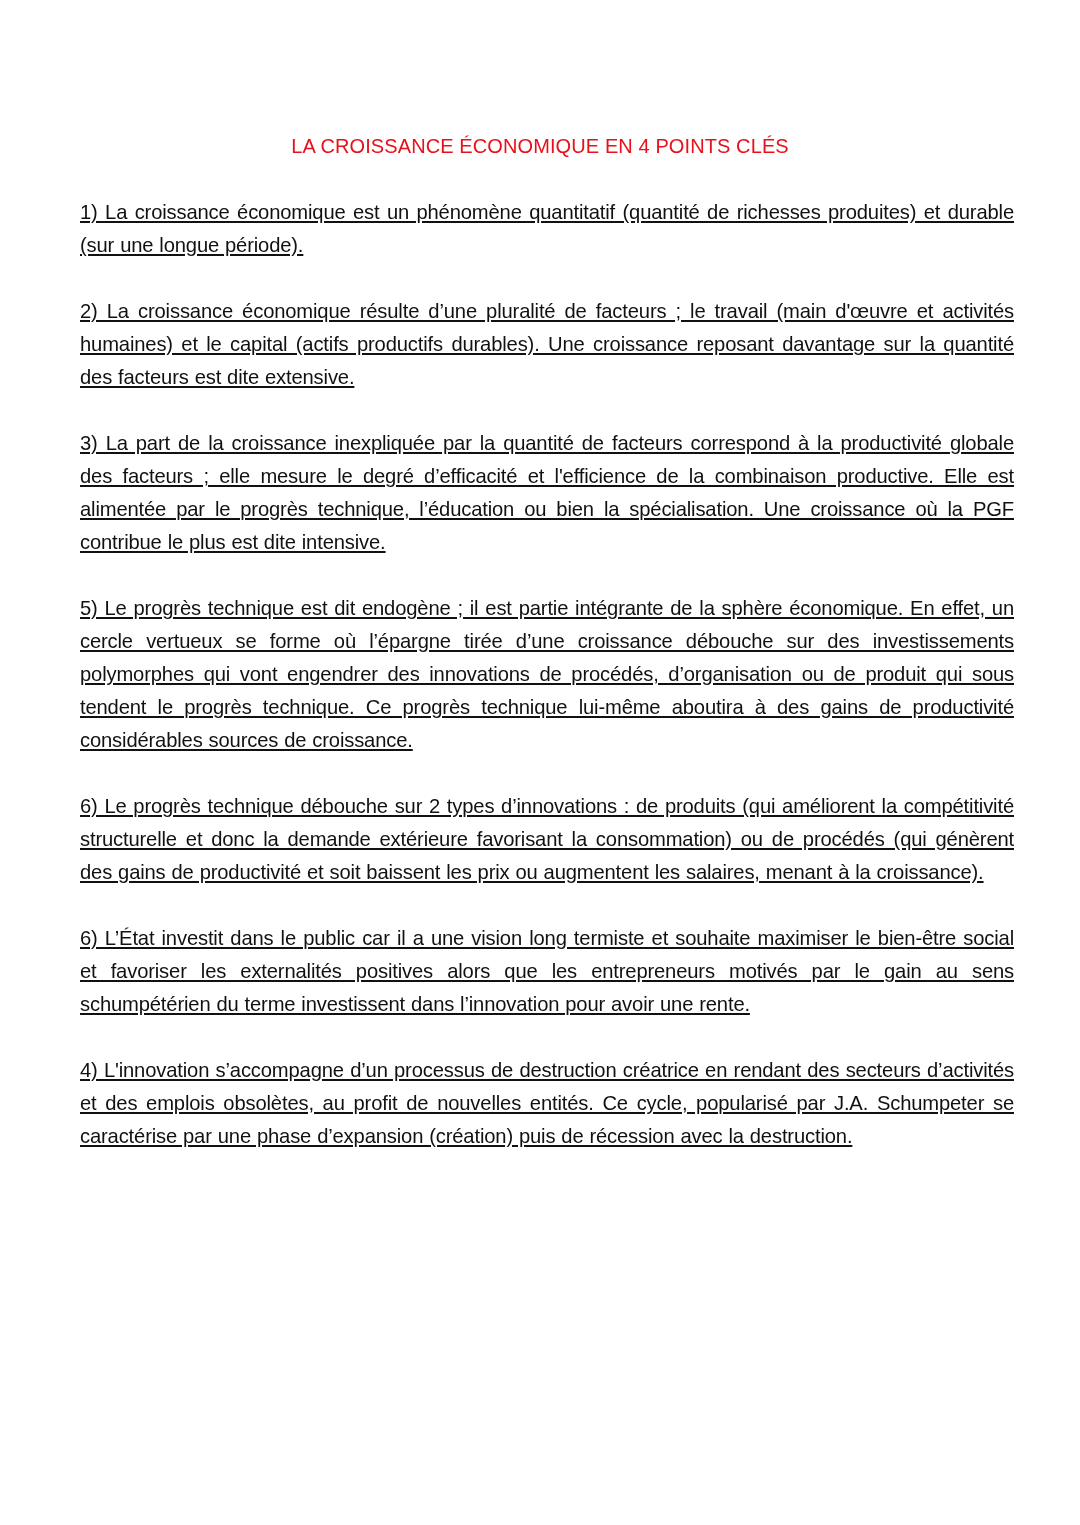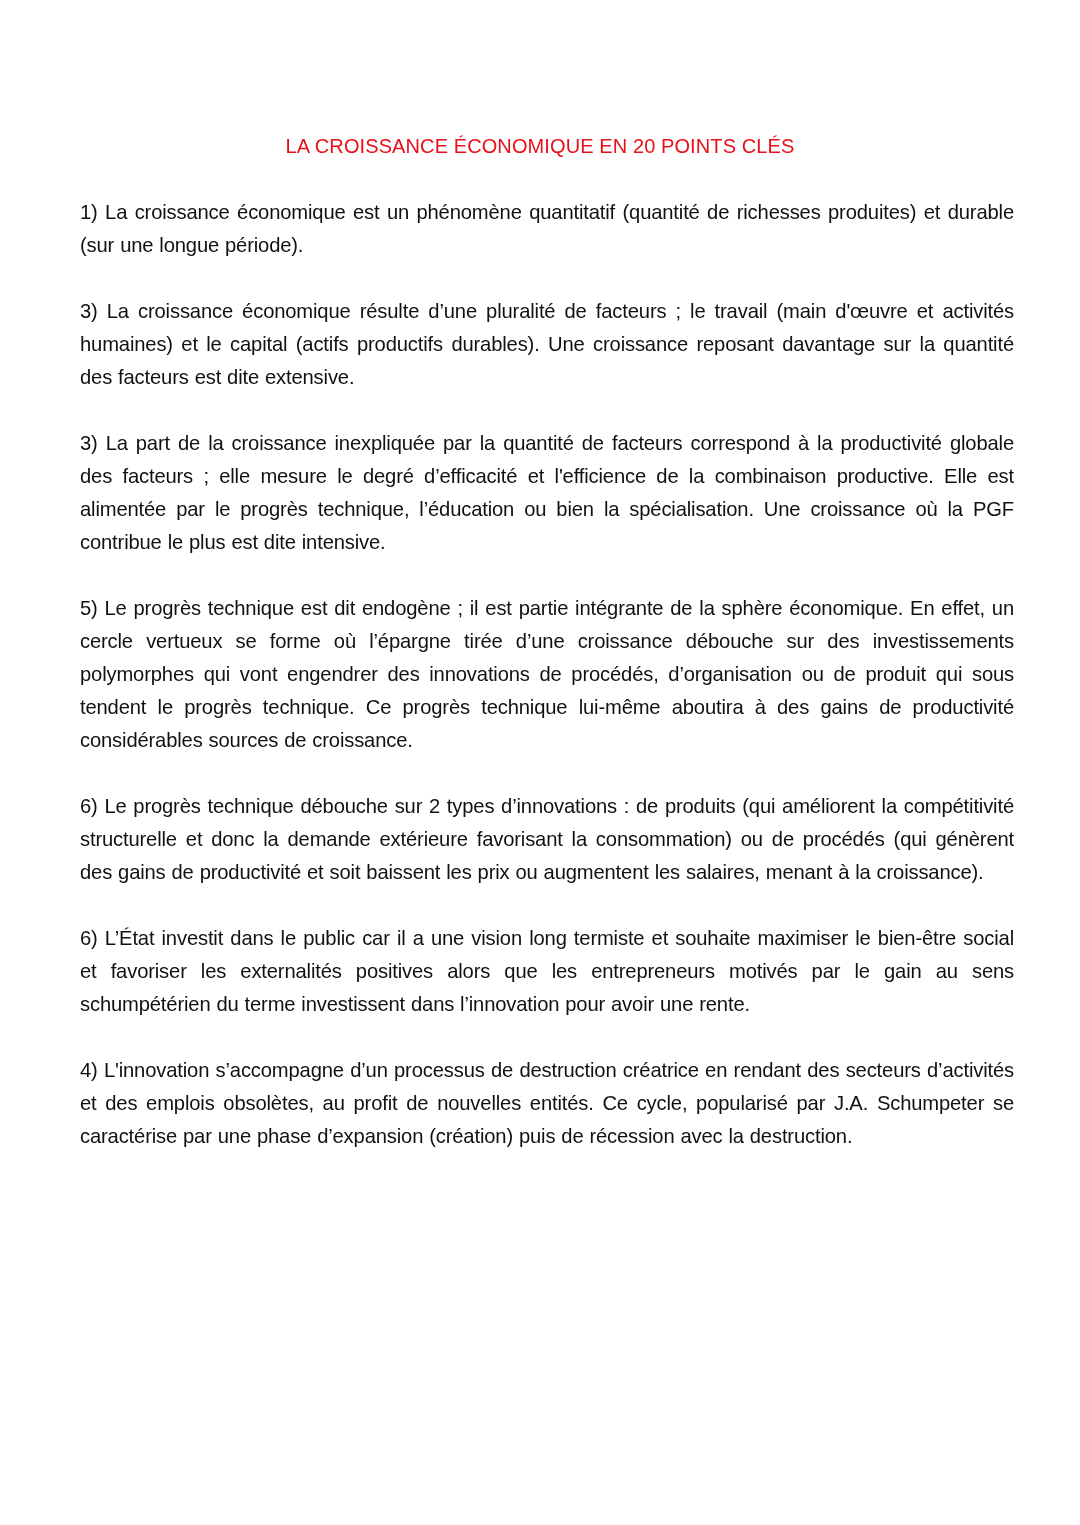--- a/index.html
+++ b/index.html
@@ -40,30 +40,31 @@
       top: 196px;
       width: 934px;
     }
     .point {
       font-size: 20.2px;
       line-height: 33px;
       text-align: justify;
       margin: 0 0 33px 0;
       letter-spacing: -0.15px;
       word-spacing: 0.5px;
+      text-decoration: underline;
     }
   </style>
 </head>
 <body>
 
 <div class="page">
-  <div class="title">LA CROISSANCE ÉCONOMIQUE EN 20 POINTS CLÉS</div>
+  <div class="title">LA CROISSANCE ÉCONOMIQUE EN 4 POINTS CLÉS</div>
 
   <div class="content">
     <p class="point">1) La croissance économique est un phénomène quantitatif (quantité de richesses produites) et durable (sur une longue période).</p>
-    <p class="point">3) La croissance économique résulte d’une pluralité de facteurs ; le travail (main d'œuvre et activités humaines) et le capital (actifs productifs durables). Une croissance reposant davantage sur la quantité des facteurs est dite extensive.</p>
+    <p class="point">2) La croissance économique résulte d’une pluralité de facteurs ; le travail (main d'œuvre et activités humaines) et le capital (actifs productifs durables). Une croissance reposant davantage sur la quantité des facteurs est dite extensive.</p>
     <p class="point">3) La part de la croissance inexpliquée par la quantité de facteurs correspond à la productivité globale des facteurs ; elle mesure le degré d’efficacité et l'efficience de la combinaison productive. Elle est alimentée par le progrès technique, l’éducation ou bien la spécialisation. Une croissance où la PGF contribue le plus est dite intensive.</p>
     <p class="point">5) Le progrès technique est dit endogène ; il est partie intégrante de la sphère économique. En effet, un cercle vertueux se forme où l’épargne tirée d’une croissance débouche sur des investissements polymorphes qui vont engendrer des innovations de procédés, d’organisation ou de produit qui sous tendent le progrès technique. Ce progrès technique lui-même aboutira à des gains de productivité considérables sources de croissance.</p>
     <p class="point">6) Le progrès technique débouche sur 2 types d’innovations : de produits (qui améliorent la compétitivité structurelle et donc la demande extérieure favorisant la consommation) ou de procédés (qui génèrent des gains de productivité et soit baissent les prix ou augmentent les salaires, menant à la croissance).</p>
     <p class="point">6) L’État investit dans le public car il a une vision long termiste et souhaite maximiser le bien-être social et favoriser les externalités positives alors que les entrepreneurs motivés par le gain au sens schumpétérien du terme investissent dans l’innovation pour avoir une rente.</p>
     <p class="point">4) L'innovation s’accompagne d’un processus de destruction créatrice en rendant des secteurs d’activités et des emplois obsolètes, au profit de nouvelles entités. Ce cycle, popularisé par J.A. Schumpeter se caractérise par une phase d’expansion (création) puis de récession avec la destruction.</p>
   </div>
 </div>
 
 </body></html>

